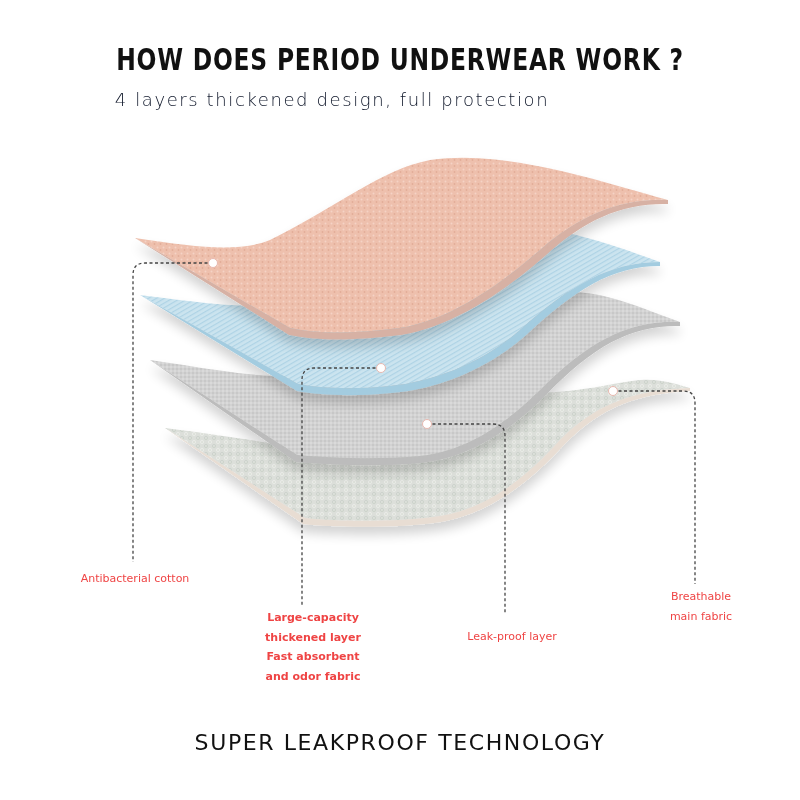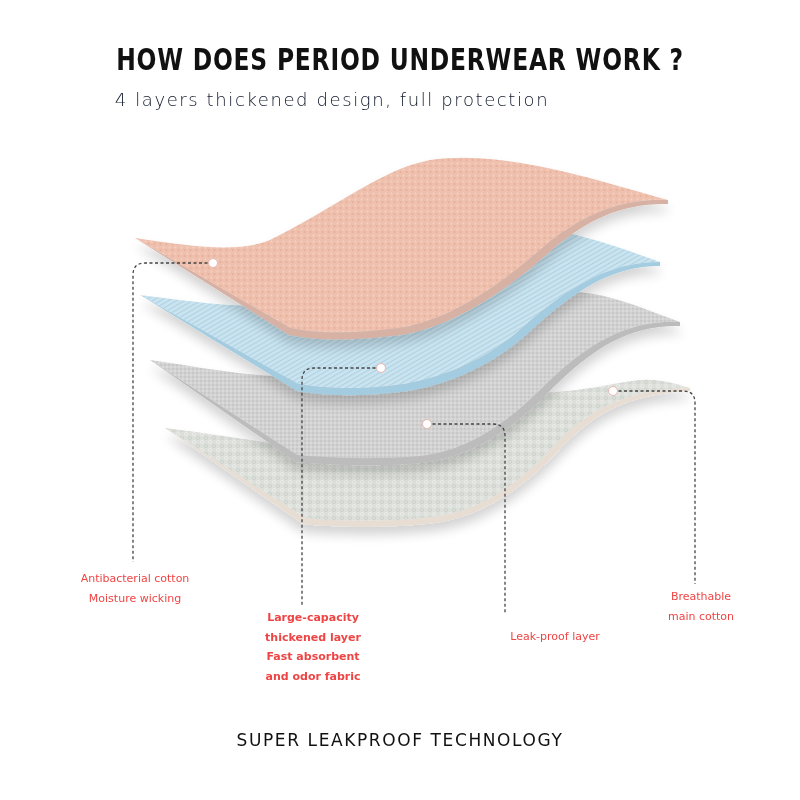--- a/index.html
+++ b/index.html
@@ -17,21 +17,21 @@
     letter-spacing: 1.6px; color: #0f172a; font-weight: 300;
   }
   svg.art { position: absolute; left: 0; top: 0; }
   .label {
     position: absolute; text-align: center; font-family: "DejaVu Sans", sans-serif;
     font-size: 11px; line-height: 19.5px; color: #ef4444; white-space: nowrap;
     transform: translateX(-50%);
   }
   .footer {
     position: absolute; left: 0; top: 730px; width: 800px; text-align: center;
-    font-family: "DejaVu Sans", sans-serif; font-size: 17px; letter-spacing: 1.6px;
+    font-family: "DejaVu Sans", sans-serif; font-size: 22px; letter-spacing: 1.6px;
     color: #111;
   }
 </style>
 </head>
 <body>
 
 <div class="title">HOW DOES PERIOD UNDERWEAR WORK ?</div>
 <div class="subtitle">
   <div>4 layers thickened design, full protection</div>
 </div>
@@ -108,32 +108,31 @@
   <g fill="#ffffff" stroke="#e8b9b0" stroke-width="1">
     <circle cx="213" cy="263" r="4.5"></circle>
     <circle cx="381" cy="368" r="4.5"></circle>
     <circle cx="427" cy="424" r="4.5"></circle>
     <circle cx="613" cy="391" r="4.5"></circle>
   </g>
 </svg>
 
 <div class="label" style="left:135px; top:569px;">
   <div>Antibacterial cotton</div>
-  <div>Moisture wicking</div>
 </div>
 
 <div class="label" style="left:313px; top:608px;font-weight:bold;">
   <div>Large-capacity</div>
   <div>thickened layer</div>
   <div>Fast absorbent</div>
   <div>and odor fabric</div>
 </div>
 
-<div class="label" style="left:512px; top:627px;margin-left:43px;">
+<div class="label" style="left:512px; top:627px;">
   <div>Leak-proof layer</div>
 </div>
 
 <div class="label" style="left:701px; top:587px;">
   <div>Breathable</div>
-  <div>main cotton</div>
+  <div>main fabric</div>
 </div>
 
 <div class="footer">SUPER LEAKPROOF TECHNOLOGY</div>
 
 </body></html>

